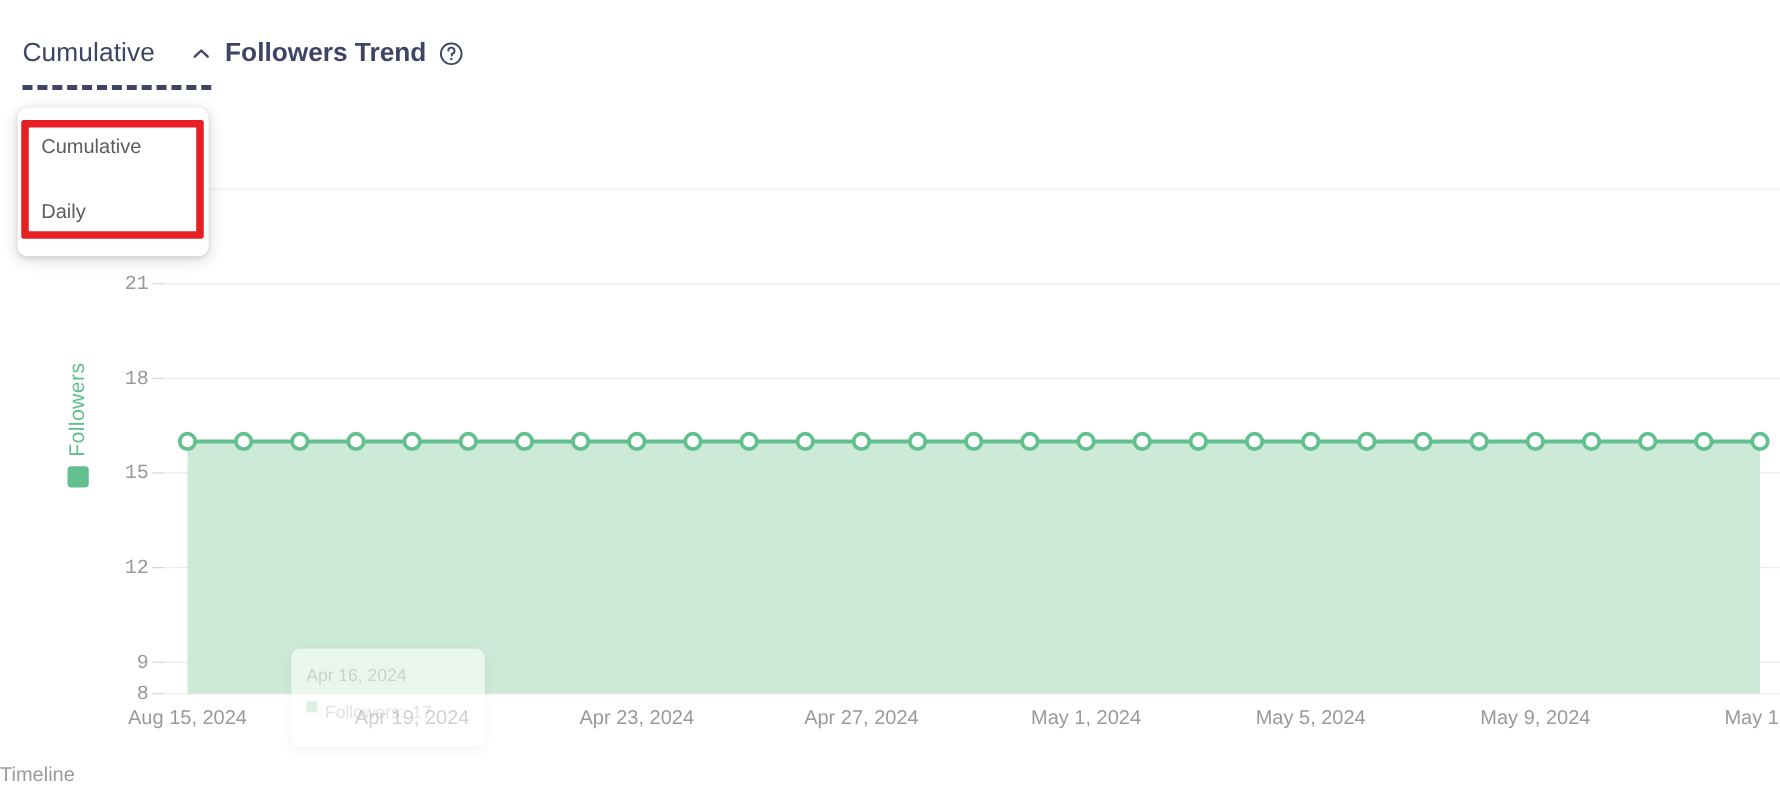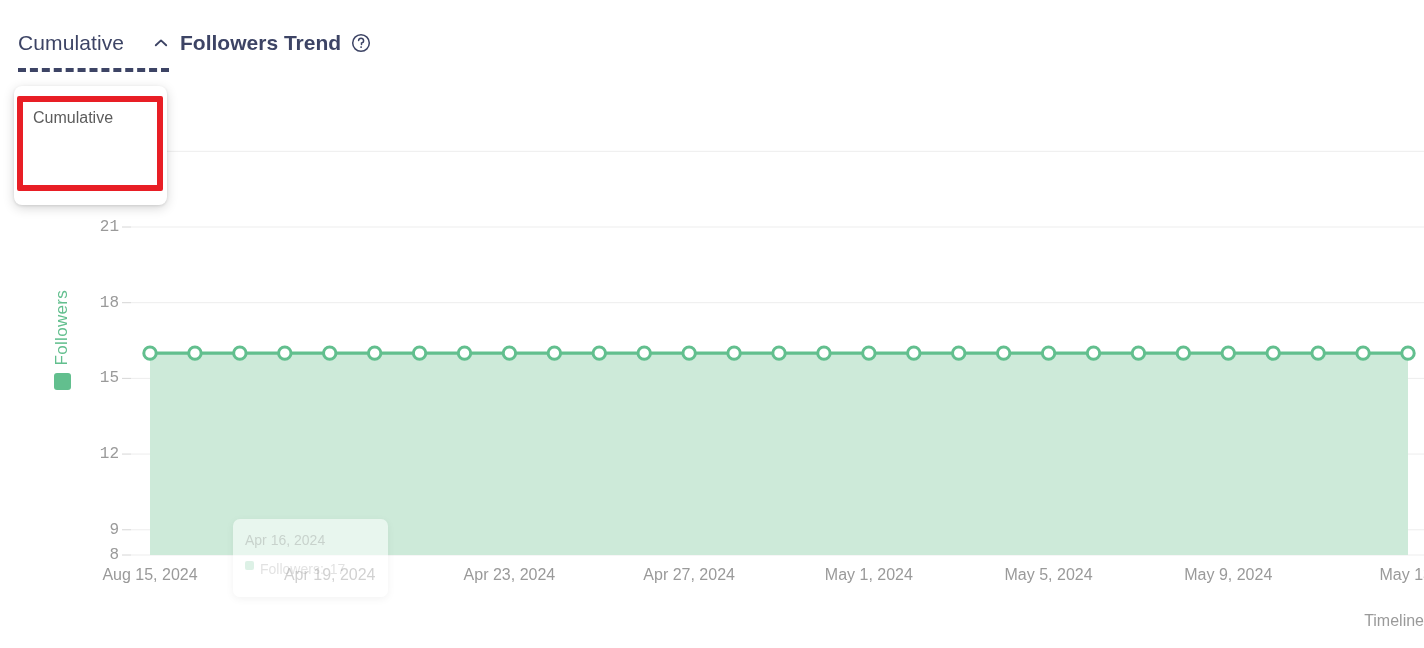--- a/index.html
+++ b/index.html
@@ -162,21 +162,21 @@
     font-size: 16px;
     color: #9a9a9a;
     transform: translateX(-50%);
     white-space: nowrap;
   }
   .xaxis-title {
     position: absolute;
     left: 0;
     top: 612px;
     width: 1424px;
-    text-align: right;
+    text-align: left;
     font-size: 16px;
     color: #9a9a9a;
   }
 
   
   .ghost-tooltip {
     position: absolute;
     left: 233px;
     top: 519px;
     width: 155px;
@@ -314,17 +314,18 @@
       <svg width="20" height="20" viewBox="0 0 20 20" aria-hidden="true">
         <circle cx="10" cy="10" r="8.3" fill="none" stroke="#3d4465" stroke-width="1.5"></circle>
         <path d="M7.6 7.5 a2.5 2.5 0 1 1 2.9 2.6 v1.3" fill="none" stroke="#3d4465" stroke-width="1.5" stroke-linecap="round"></path>
         <circle cx="10.1" cy="14.1" r="0.95" fill="#3d4465"></circle>
       </svg>
     </span>
   </div>
 
   <div class="dropdown">
     <div class="dropdown-item">Cumulative</div>
+    <div class="dropdown-item">Daily</div>
   </div>
 
   <div class="annotation-box"></div>
 
 </div>
 
 </body></html>

